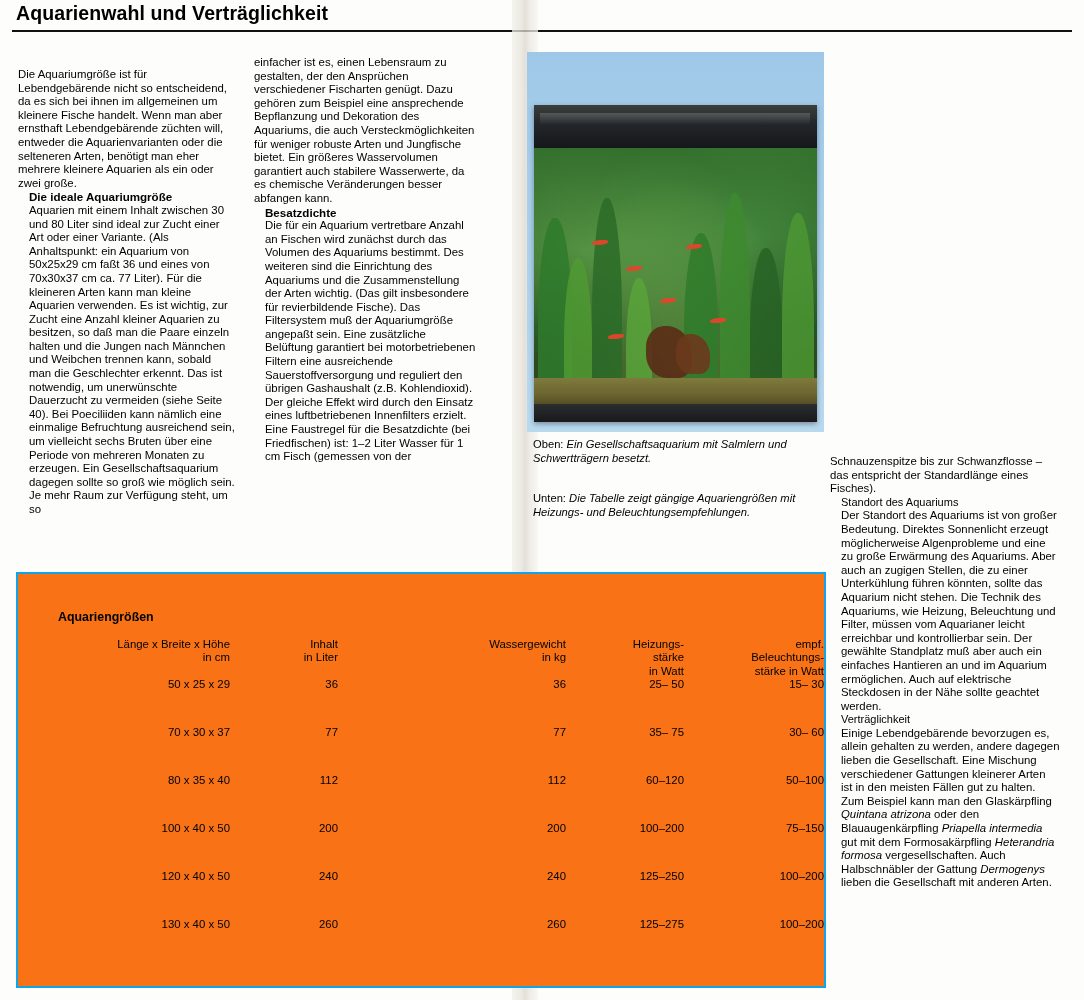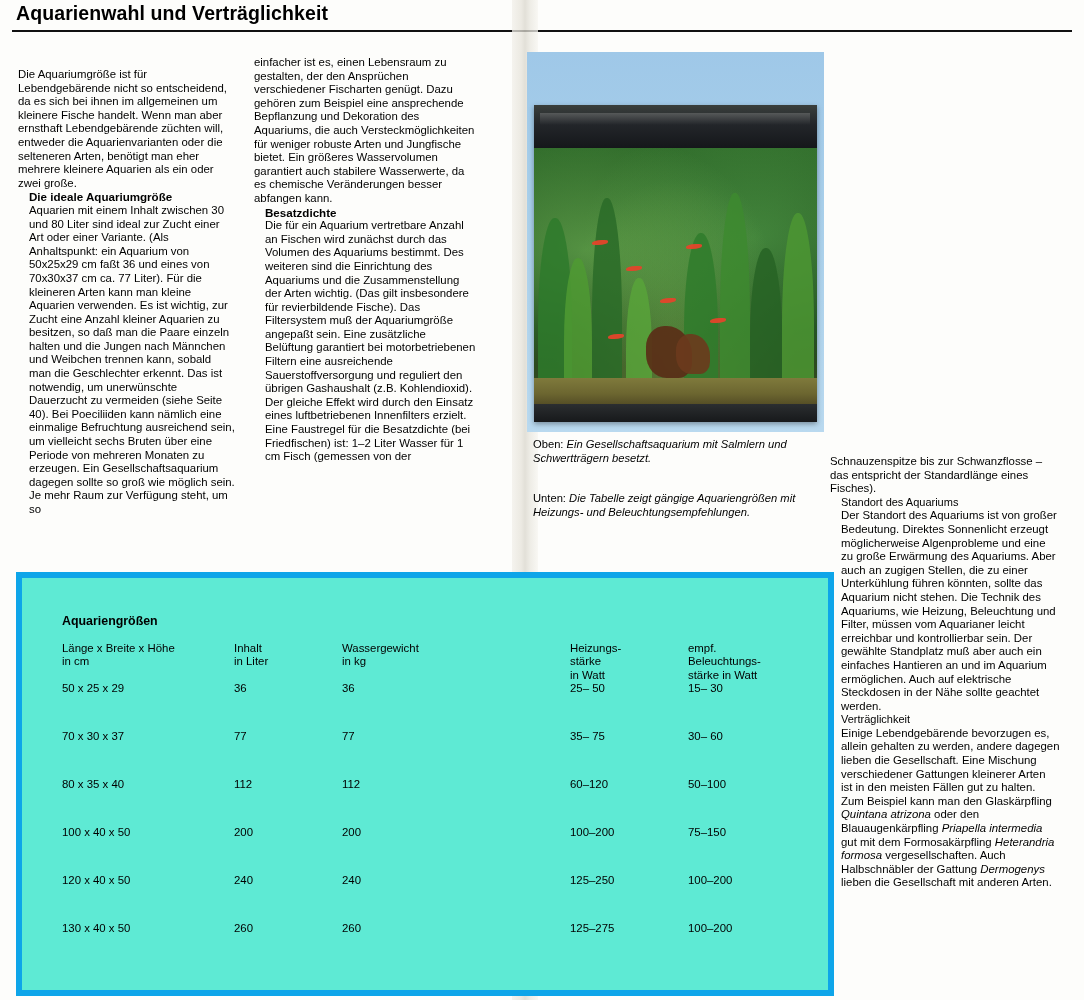--- a/index.html
+++ b/index.html
@@ -183,33 +183,33 @@
   #cap1 { left: 533px; top: 438px; }
   #cap2 { left: 533px; top: 492px; }
 
   
   .table-box {
     position: absolute;
     left: 16px;
     top: 572px;
     width: 806px;
     height: 412px;
-    background: #5eead4;
-    border: 6px solid #0ea5e9;
+    background: #f97316;
+    border: 2px solid #0ea5e9;
   }
   table.spec {
     position: absolute;
     left: 0;
     top: 0;
     width: 806px;
     border-collapse: collapse;
     font-size: 11.4px;
   }
   table.spec th, table.spec td {
-    text-align: left;
+    text-align: right;
     vertical-align: top;
     padding: 0;
   }
   .tbl-title {
     position: absolute;
     left: 40px;
     top: 36px;
     font-weight: bold;
     font-size: 12.4px;
   }

